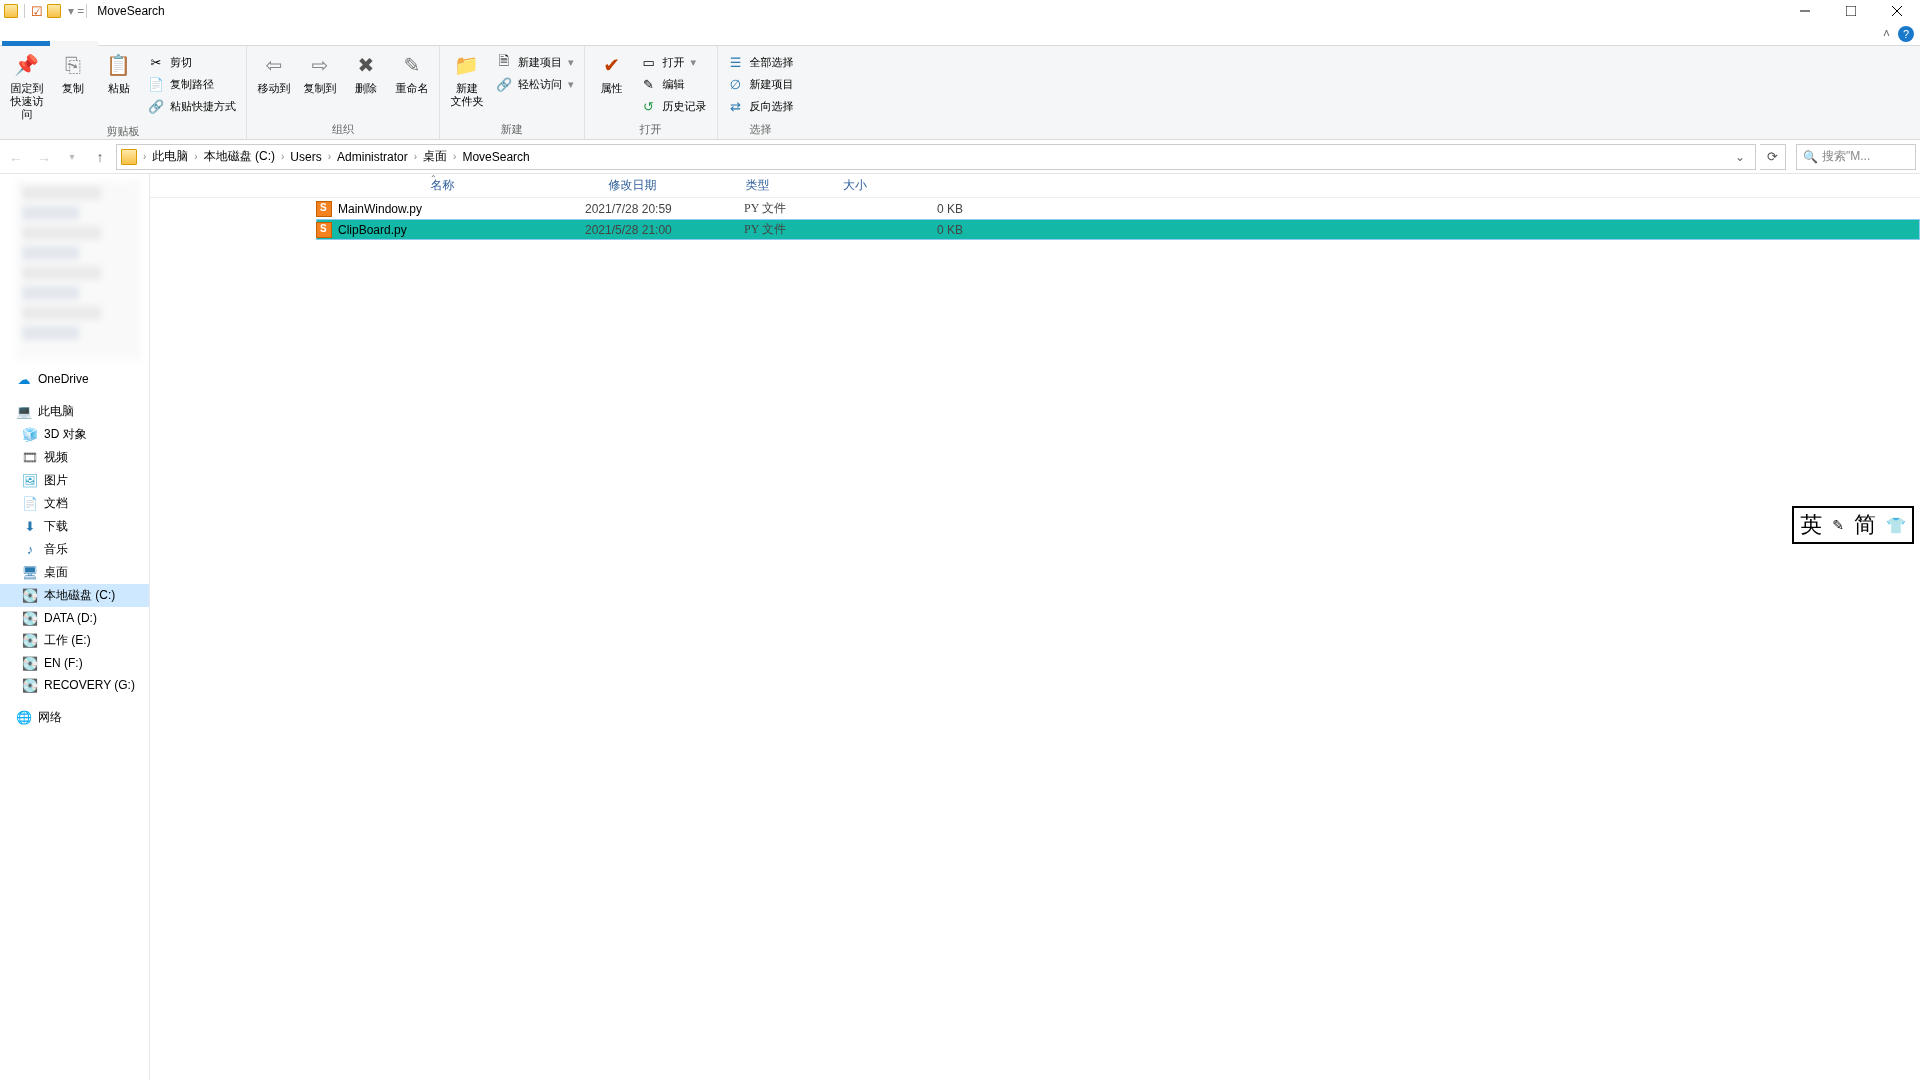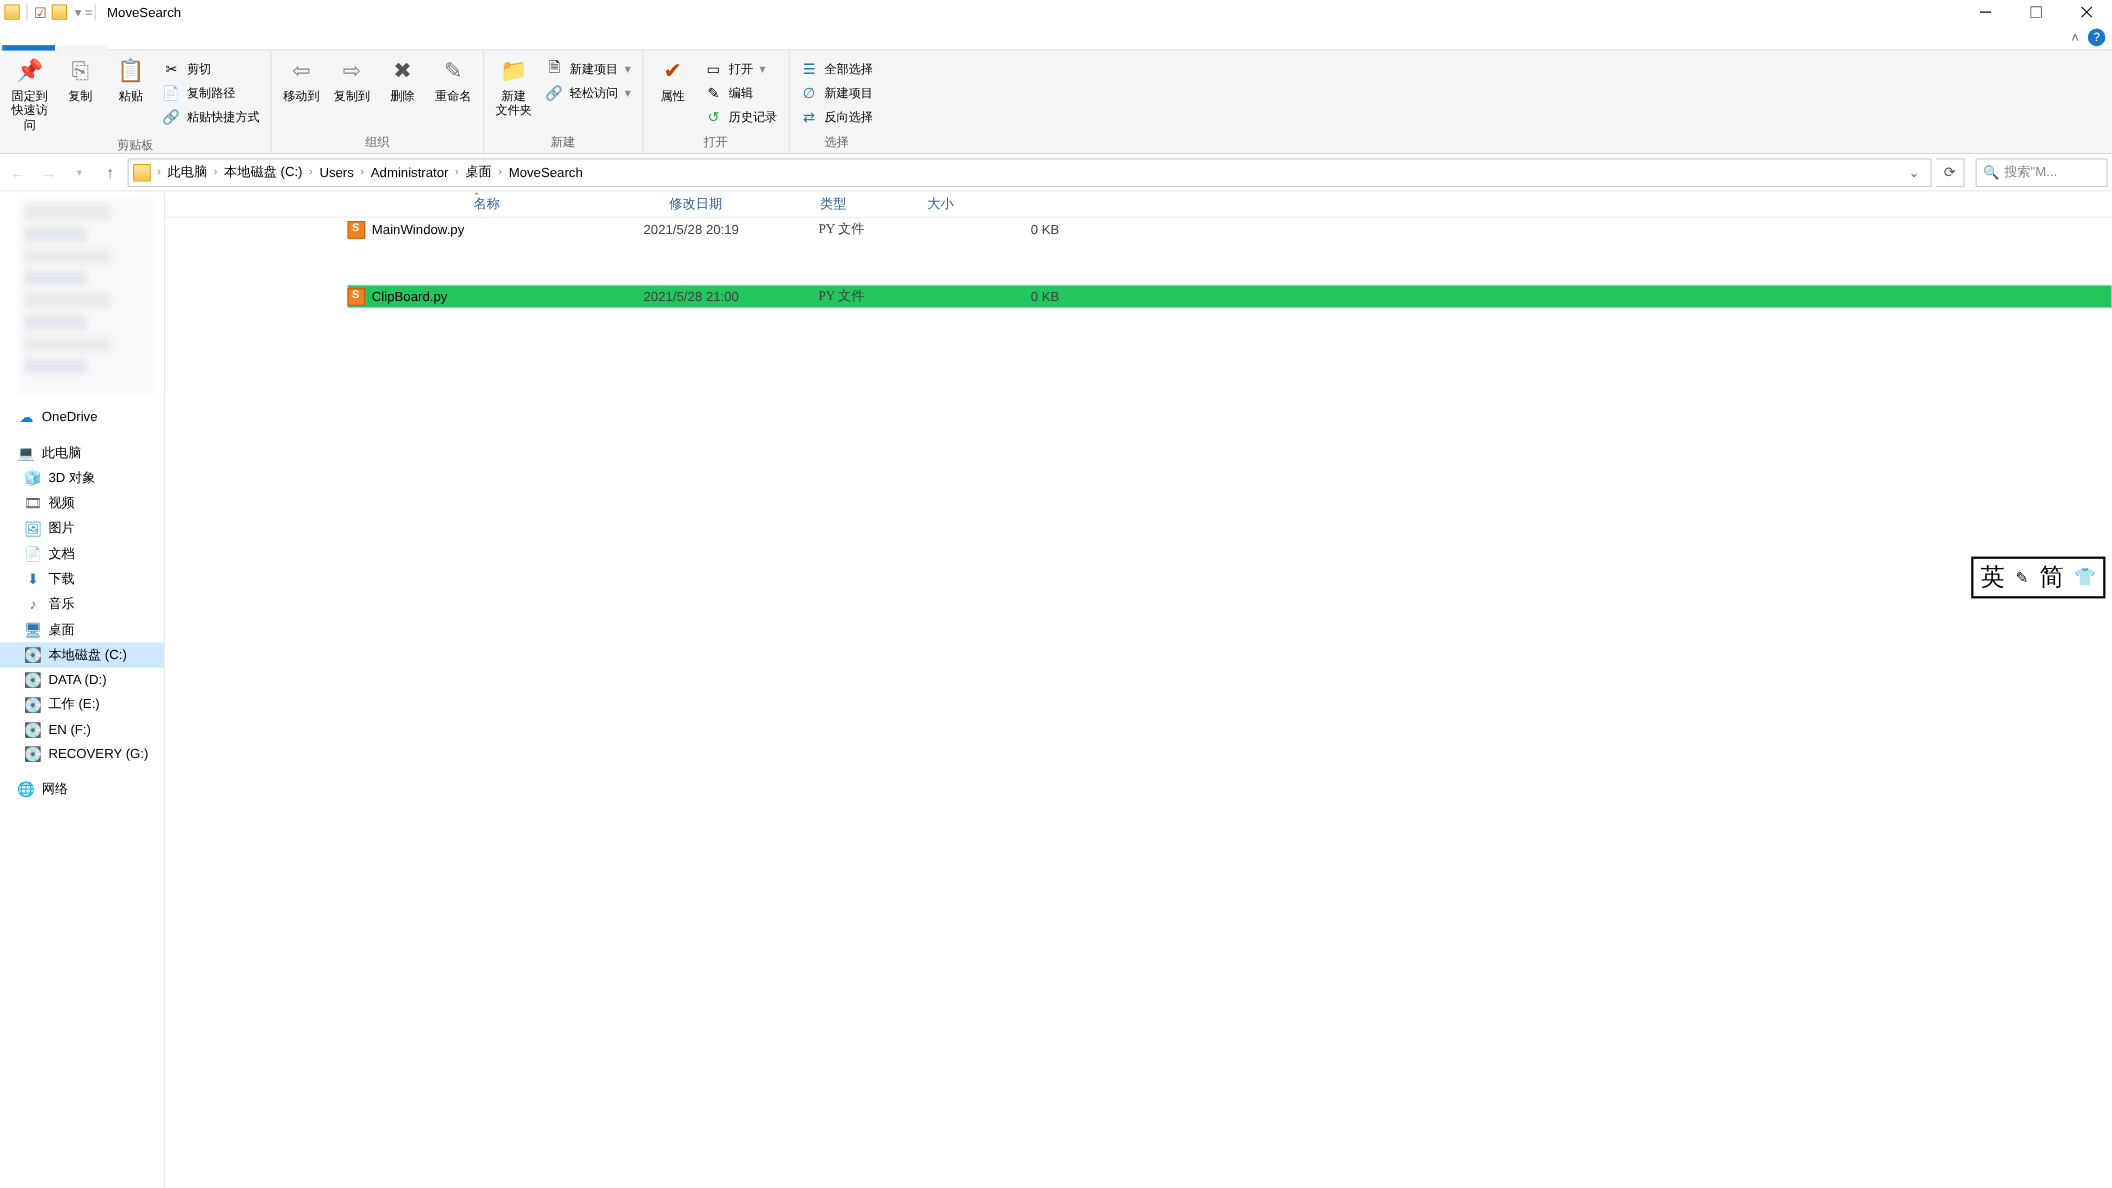--- a/index.html
+++ b/index.html
@@ -64,21 +64,21 @@
 .nv-icon { width:16px; height:16px; display:inline-flex; align-items:center; justify-content:center; font-size:13px; }
 .cloud{color:#0a84d6;} .pc{color:#4aa3df;} .disk{color:#888;} .net{color:#2a9d8f;} .objs{color:#2aa0c8;} .vid{color:#555;} .img{color:#2aa0c8;} .doc{color:#888;} .dl{color:#2a7ab0;} .mus{color:#2a7ab0;} .desk{color:#2a7ab0;}
 
 .file-pane { flex:1; display:flex; flex-direction:column; }
 .columns { display:flex; align-items:center; height:24px; border-bottom:1px solid #eee; color:#30609b; font-size:12px; padding-left:170px;}
 .columns .col { position:relative;text-align:center; }
 .col-name { width:245px; } .col-date{ width:135px;} .col-type{ width:115px;} .col-size{ width:80px; text-align:right;}
 .sort-ind { position:absolute; top:-3px; left:110px; font-size:8px; color:#666;}
 .files { padding-left:166px; }
 .file-row { display:flex; align-items:center; height:21px; font-size:12px;gap:24px; }
-.file-row.sel { background:#22c55e; outline:1px solid #8cc8f0; outline-offset:-1px;margin-top:40px;}
+.file-row.sel { background:#14b8a6; outline:1px solid #8cc8f0; outline-offset:-1px;}
 .file-row .fname { width:245px; display:flex; align-items:center; gap:6px;}
 .file-row .fdate { width:135px; color:#444;}
 .file-row .ftype { width:115px; color:#444;font-family:Liberation Serif, serif;}
 .file-row .fsize { width:80px; text-align:right; color:#444;}
 .py-icon { width:16px; height:16px; background:#f58220; border:1px solid #c65f00; position:relative; }
 .py-icon::after{ content:"S"; color:#fff; font-size:10px; position:absolute; left:3px; top:0px; font-weight:bold;}
 
 
 .status { height:22px; border-top:1px solid #e5e5e5; display:flex; align-items:center; padding:0 8px; font-size:12px; color:#333;}
 .status .views { margin-left:auto; display:flex; gap:2px;}
@@ -373,21 +373,21 @@
         <div class="col col-date">修改日期</div>
         <div class="col col-type">类型</div>
         <div class="col col-size">大小</div>
       </div>
       <div class="files" id="file-rows">
           <div class="file-row">
             <div class="fname">
               <span class="py-icon"></span>
               <span>MainWindow.py</span>
             </div>
-            <div class="fdate">2021/5/28 20:19</div>
+            <div class="fdate">2021/7/28 20:59</div>
             <div class="ftype">PY 文件</div>
             <div class="fsize">0 KB</div>
           </div>
           <div class="file-row sel">
             <div class="fname">
               <span class="py-icon"></span>
               <span>ClipBoard.py</span>
             </div>
             <div class="fdate">2021/5/28 21:00</div>
             <div class="ftype">PY 文件</div>

